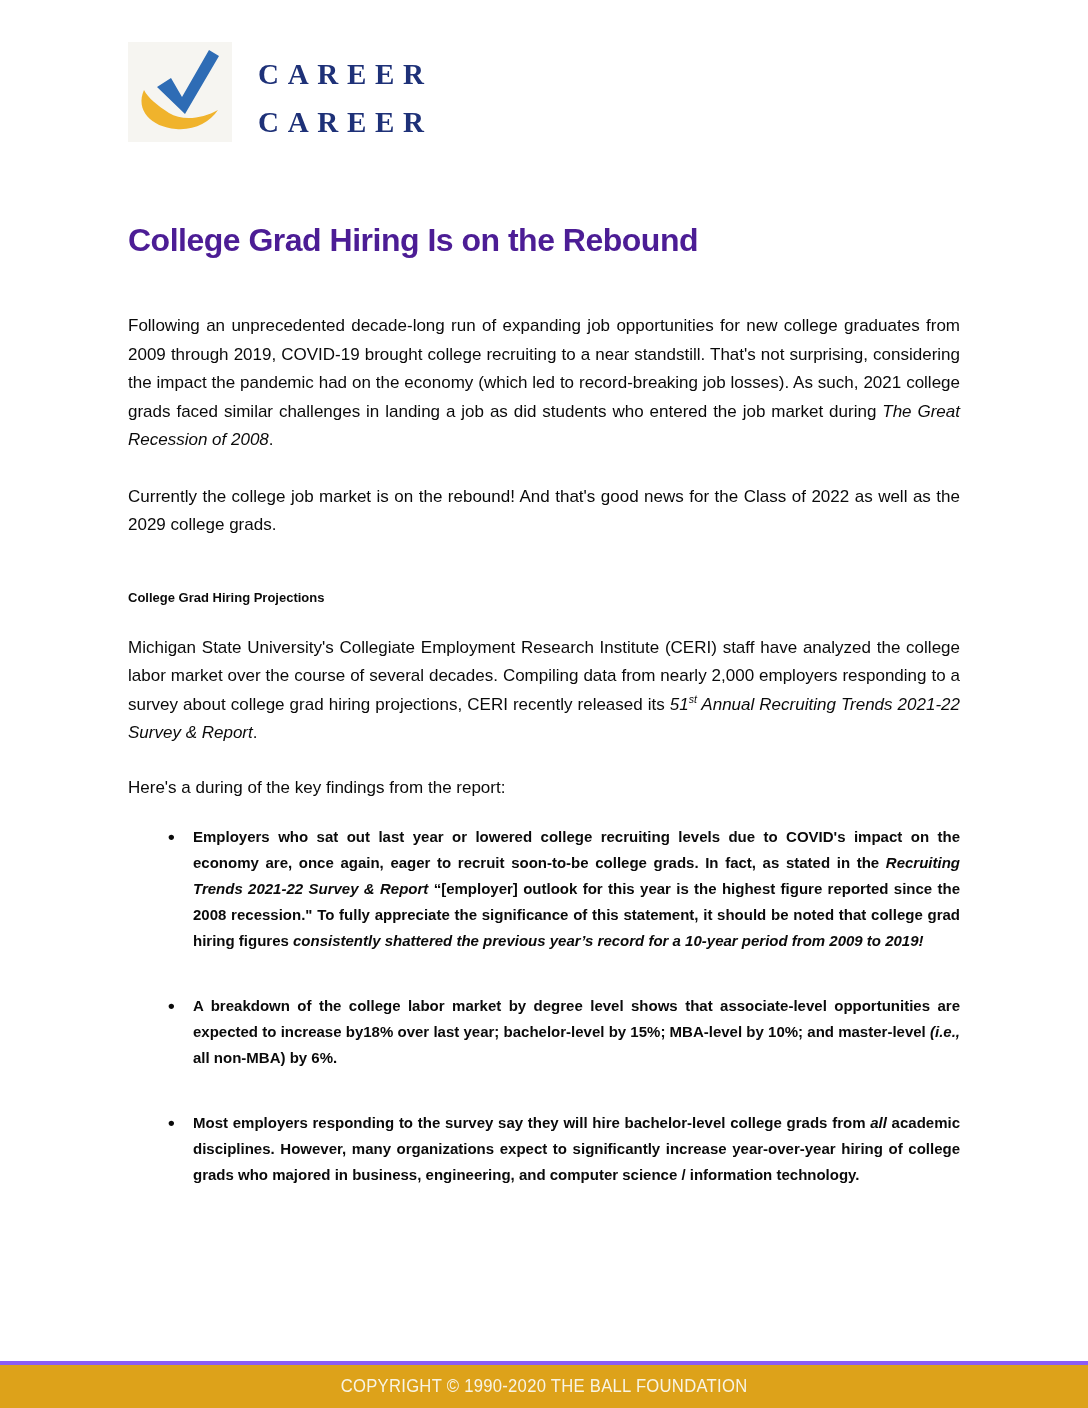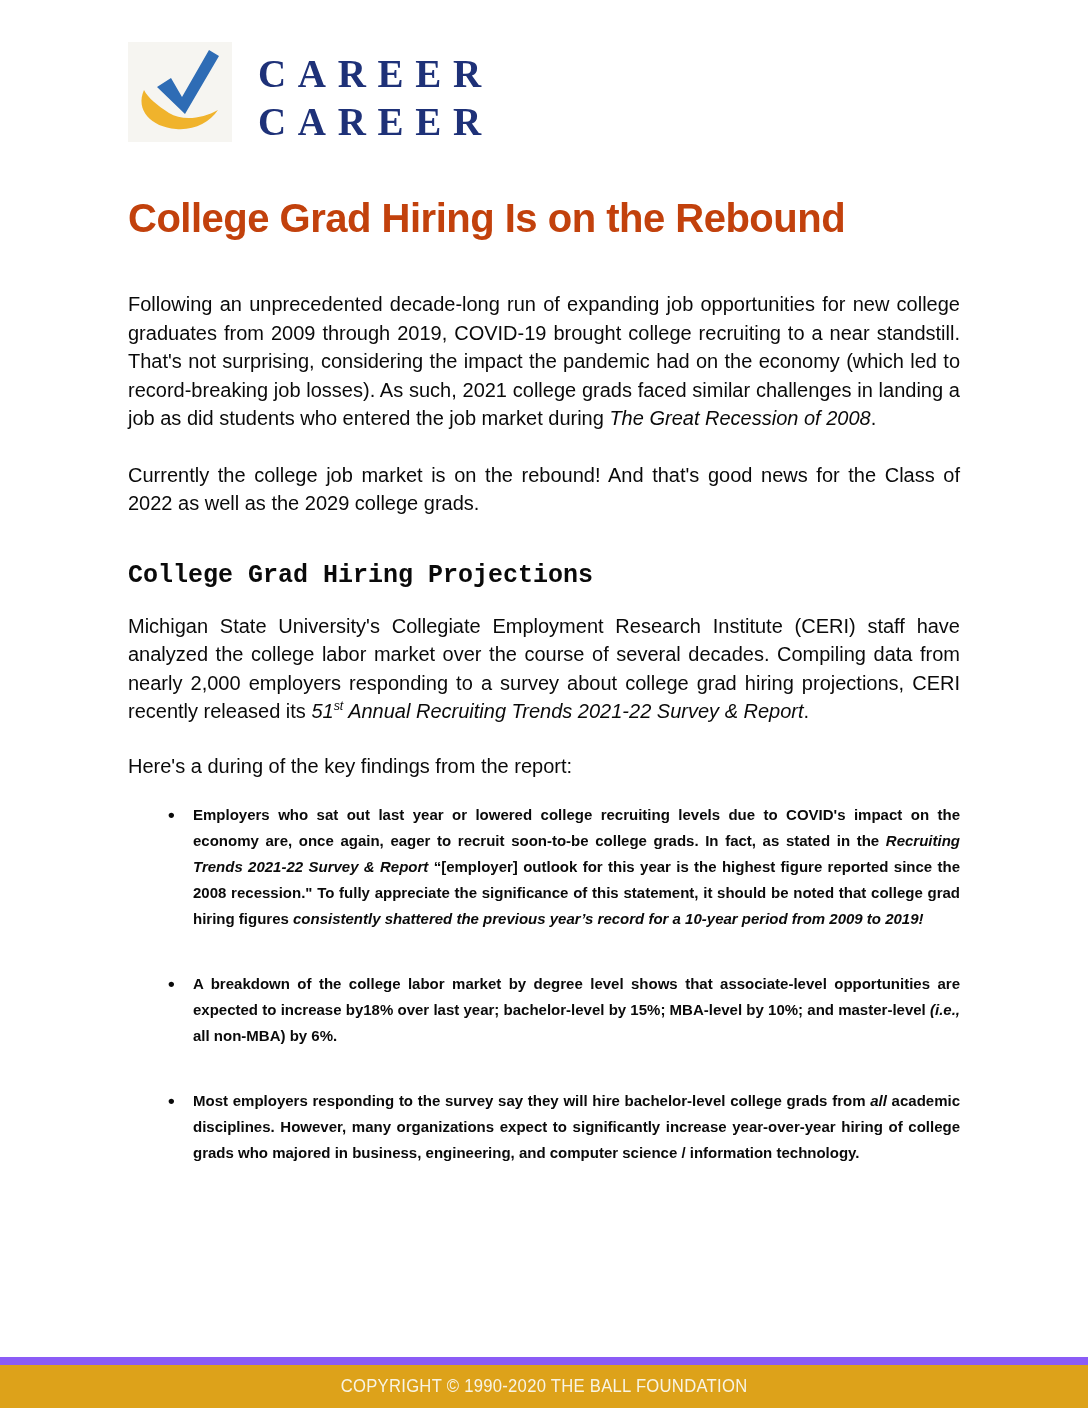--- a/index.html
+++ b/index.html
@@ -22,50 +22,49 @@
     background: #f6f5f1;
     display: flex; align-items: center; justify-content: center;
     flex: 0 0 auto;
   }
   .logo-text {
     margin-left: 26px;
     text-align: center;
     font-family: "Liberation Serif", serif;
     font-weight: bold;
     color: #1e3178;
-    font-size: 39px;
+    font-size: 29px;
     line-height: 48px;
     letter-spacing: 0.30em;
     padding-top: 8px;
   }
 
   
   h1.doc-title {
-    margin: 50px 0 0 0;
-    font-size: 40px;
+    margin: 72px 0 0 0;
+    font-size: 32px;
     line-height: 44px;
     font-weight: bold;
-    color: #c2410c;
+    color: #4c1d95;
     letter-spacing: -0.5px;
   }
 
   
   p.body-par {
     margin: 28px 0 0 0;
-    font-size: 20px;
+    font-size: 17px;
     line-height: 28.5px;
     text-align: justify;
   }
   p.first-par { margin-top: 50px; }
   .section-heading {
     margin: 46px 0 0 0;
-    font-size: 25px;
+    font-size: 13px;
     line-height: 24px;
     font-weight: bold;
-    font-family: Liberation Mono, monospace;
   }
   p.after-heading { margin-top: 24px; }
   p.lead-par { margin-top: 26px; text-align: left; }
 
   ul.findings {
     margin: 22px 0 0 0;
     padding: 0 0 0 38px;
     list-style: none;
   }
   ul.findings li {
@@ -84,21 +83,21 @@
     font-size: 19px;
   }
   sup { font-size: 0.62em; line-height: 0; }
 
   
   footer.copyright-bar {
     position: absolute;
     left: 0; right: 0; bottom: 0;
     height: 43px;
     background: #dda21a;
-    border-top: 8px solid #8b5cf6;
+    border-top: 4px solid #8b5cf6;
     display: flex;
     align-items: center;
     justify-content: center;
   }
   footer.copyright-bar .copy-text {
     color: #f8f4e4;
     font-size: 17.5px;
     letter-spacing: 0.3px;
     transform: scaleX(0.95);
     white-space: nowrap;

